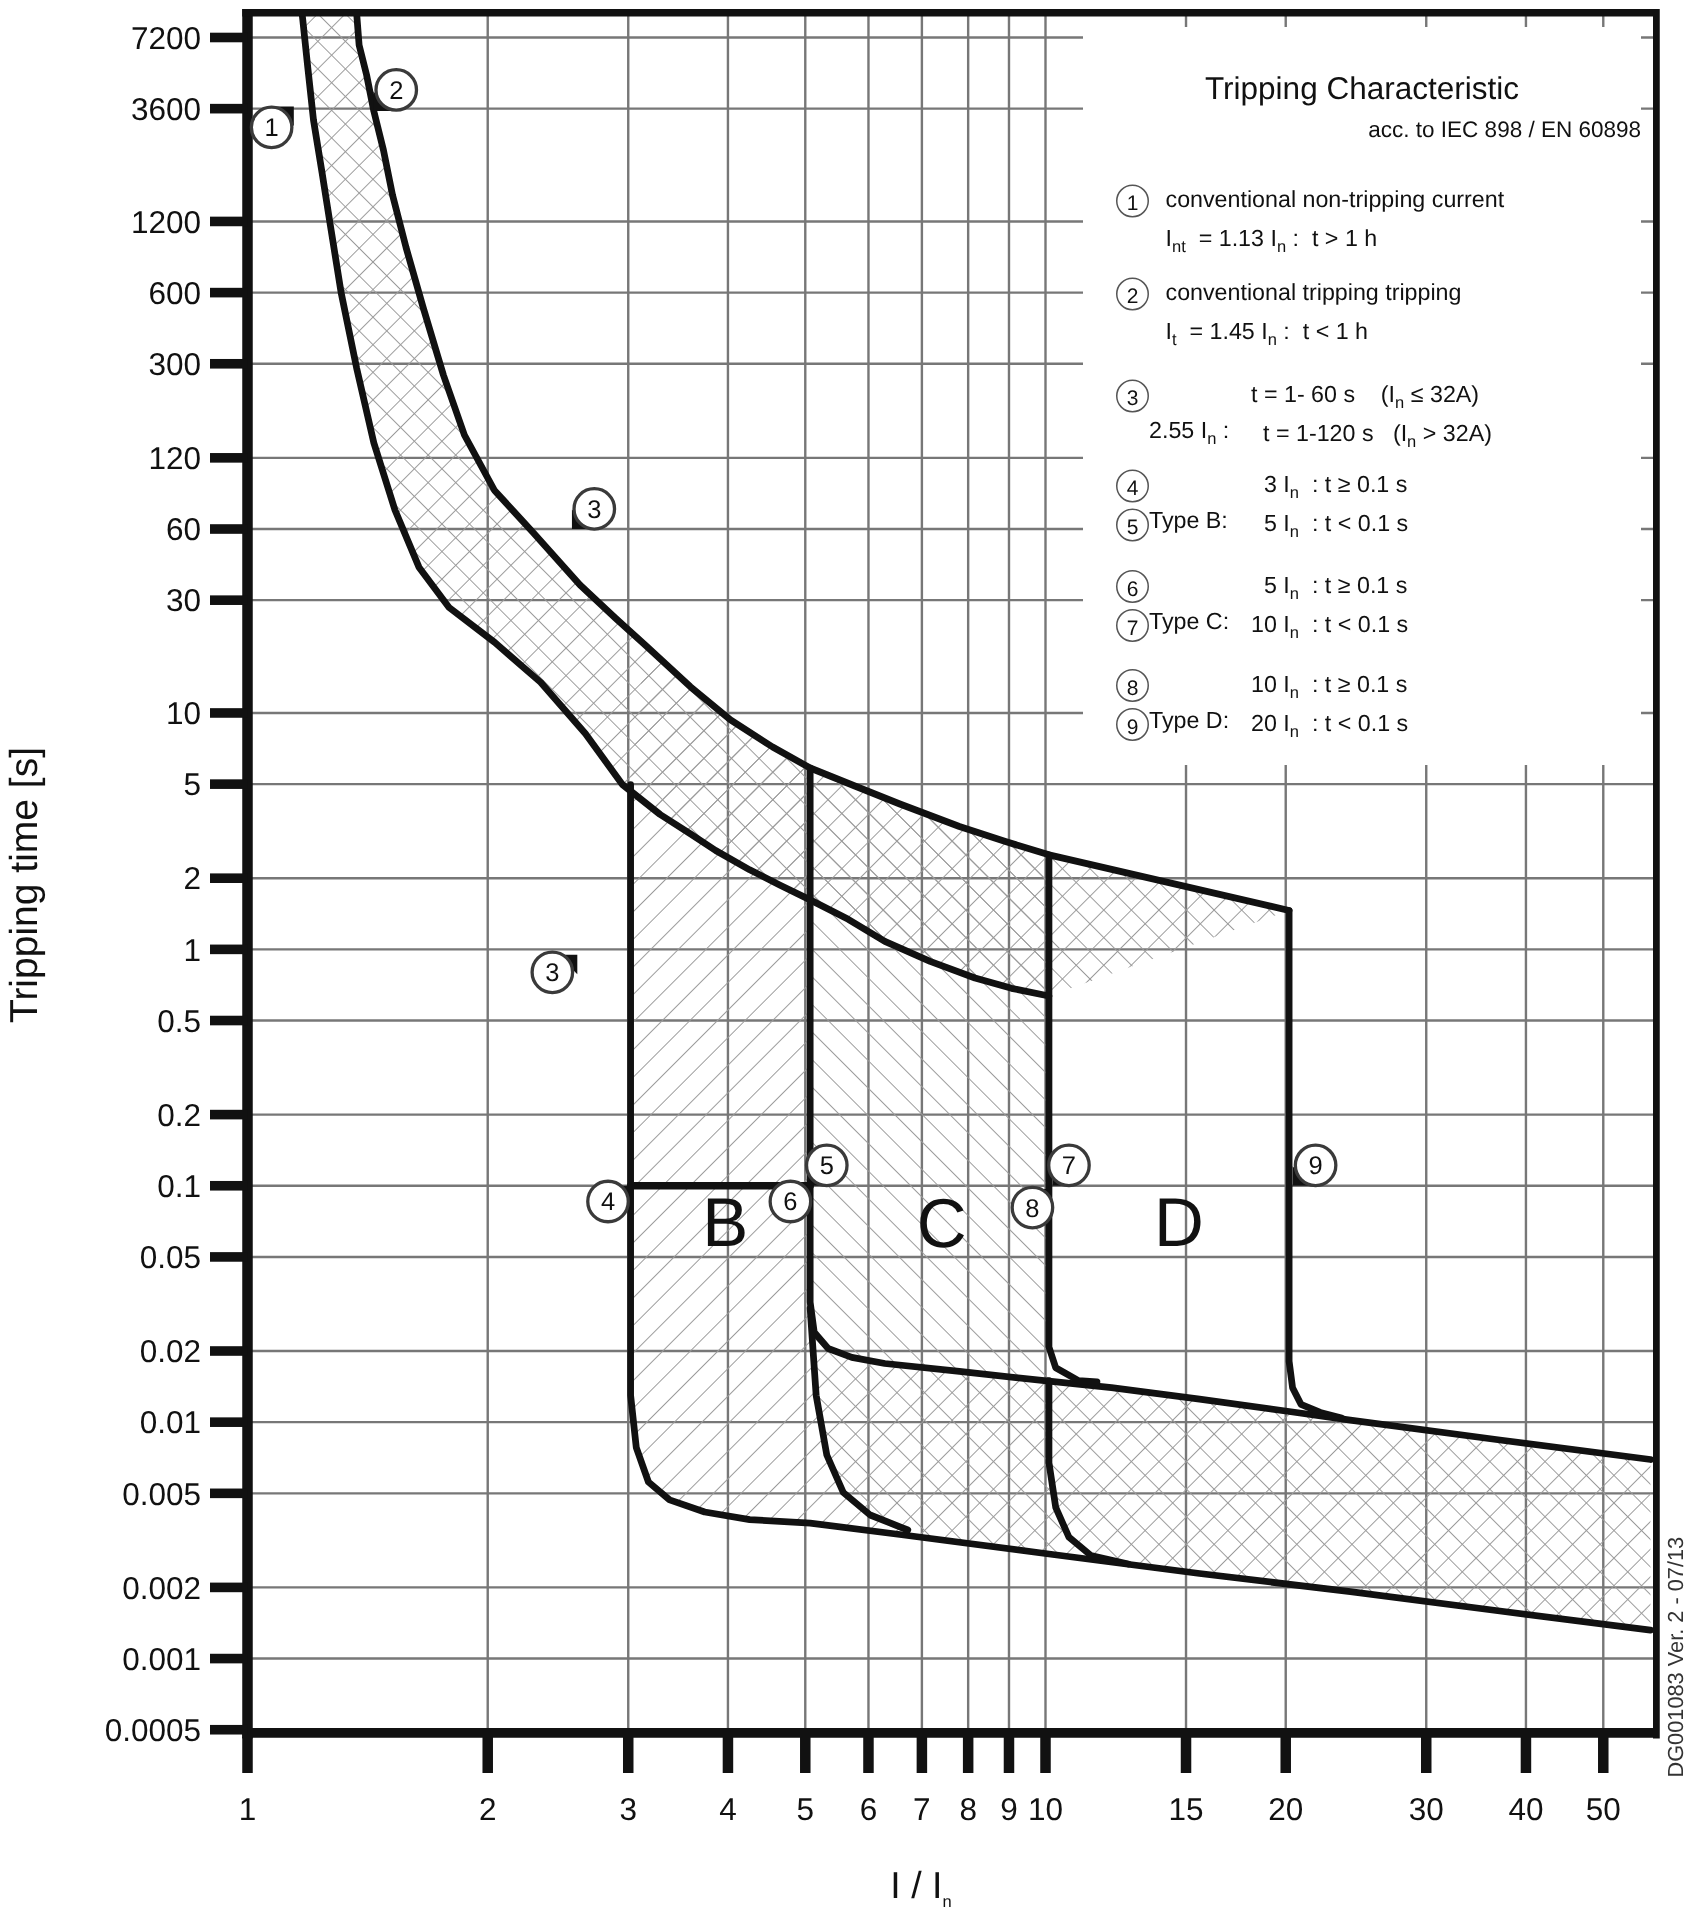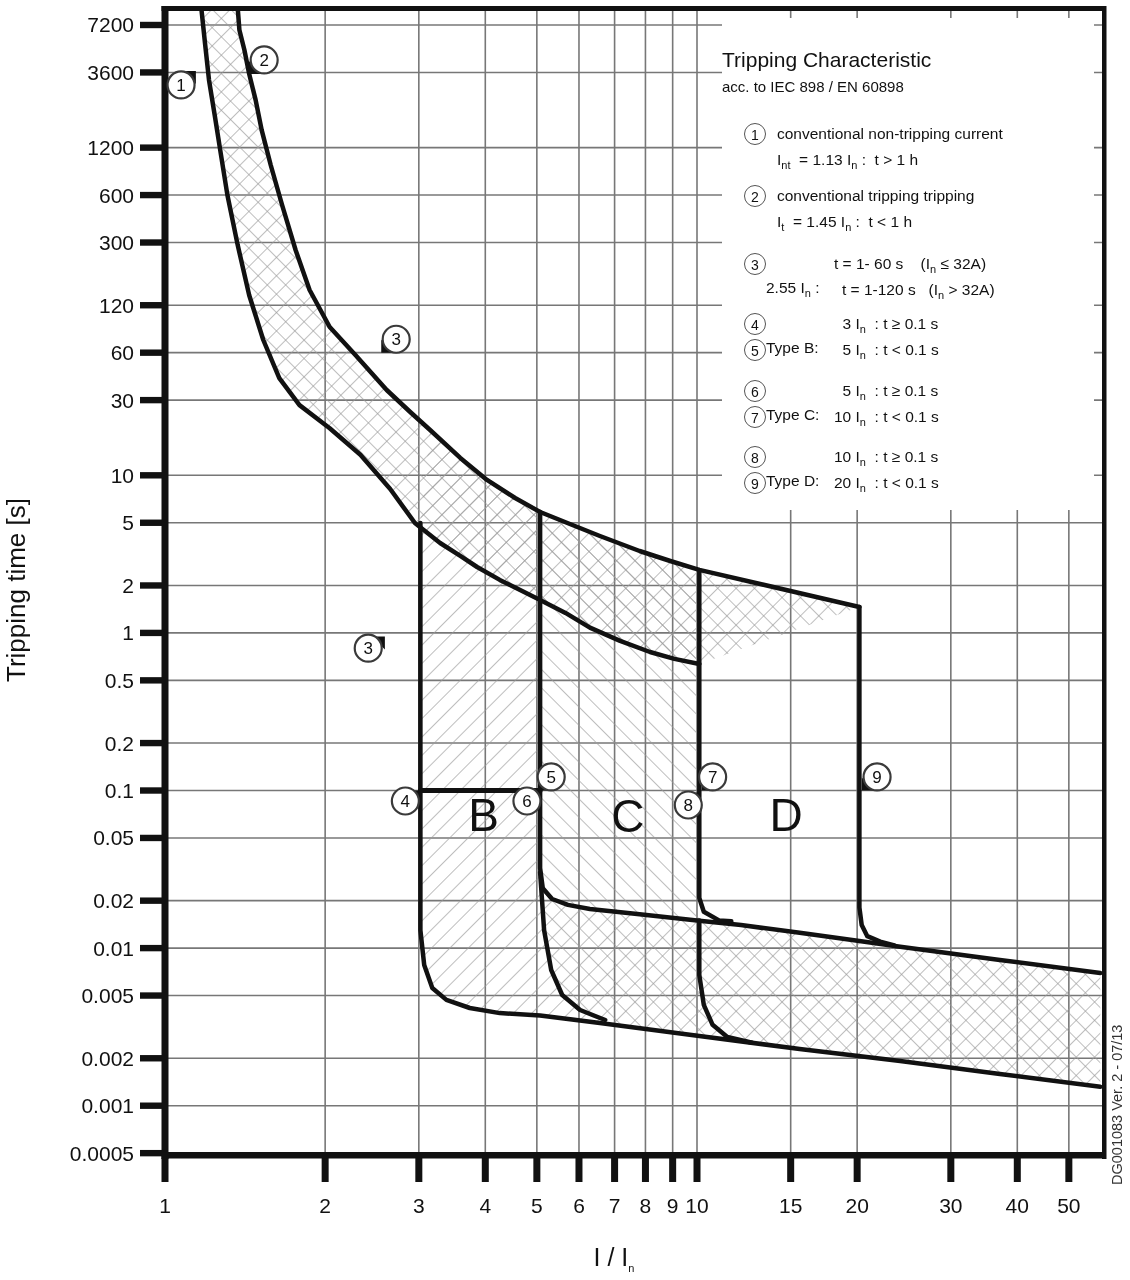--- a/index.html
+++ b/index.html
@@ -4,22 +4,22 @@
 <style>
   html,body{margin:0;padding:0;background:#fff;}
   .stage{position:relative;width:1130px;height:1280px;background:#fff;overflow:hidden;
          font-family:"Liberation Sans",sans-serif;color:#111;padding-left:12px;}
   svg{position:absolute;left:0;top:0;}
   .y-title{position:absolute;left:16px;top:590px;transform:translate(-50%,-50%) rotate(-90deg);
            font-size:26px;white-space:nowrap;}
   .x-title{position:absolute;left:614px;top:1243px;transform:translateX(-50%);font-size:25px;}
   .x-title sub, .legend sub{font-size:11px;}
   .legend{position:absolute;left:722px;top:18px;width:372px;height:492px;background:#fff;}
-  .leg-title{position:absolute;left:0;top:30px;width:100%;text-align:left;font-size:21px;}
-  .leg-sub{position:absolute;left:0;top:60px;width:100%;text-align:left;font-size:15px;}
+  .leg-title{position:absolute;left:0;top:30px;width:100%;text-align:center;font-size:21px;}
+  .leg-sub{position:absolute;left:0;top:60px;width:100%;text-align:right;font-size:15px;}
   .leg-row{position:absolute;left:0;width:100%;height:24px;font-size:15.5px;}
   .leg-circ{position:absolute;left:22px;top:-2px;width:22px;height:22px;border:1.8px solid #555;
             border-radius:50%;text-align:center;line-height:22px;font-size:14px;background:#fff;box-sizing:border-box;}
   .leg-label{position:absolute;left:44px;top:0;white-space:pre;margin-top:24px;}
   .leg-val{position:absolute;left:112px;top:0;white-space:pre;}
   .leg-val.wide{left:55px;}
   .leg-line2{position:absolute;left:0;top:0;white-space:pre;text-align:center;}
 </style>
 </head>
 <body>

